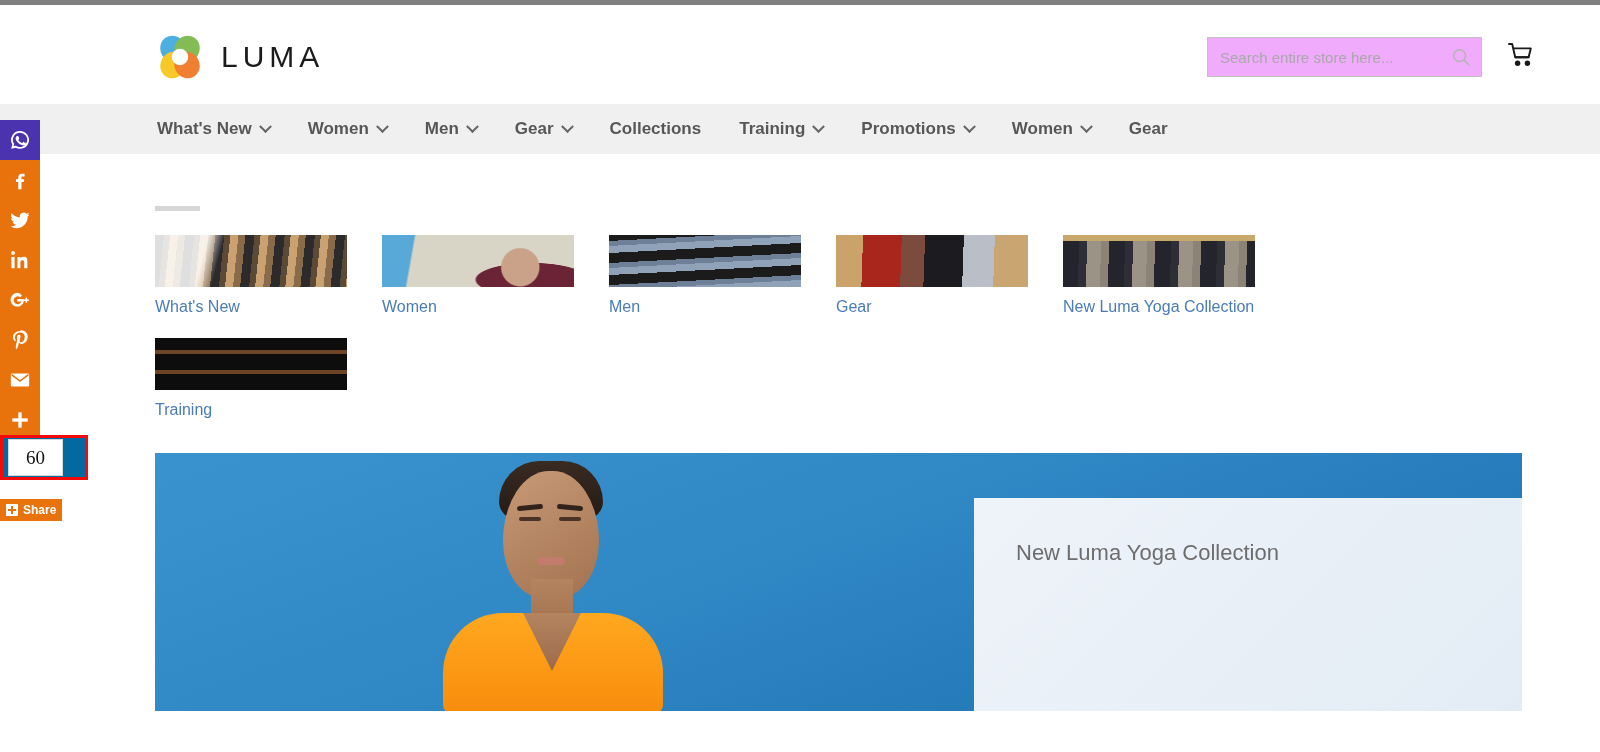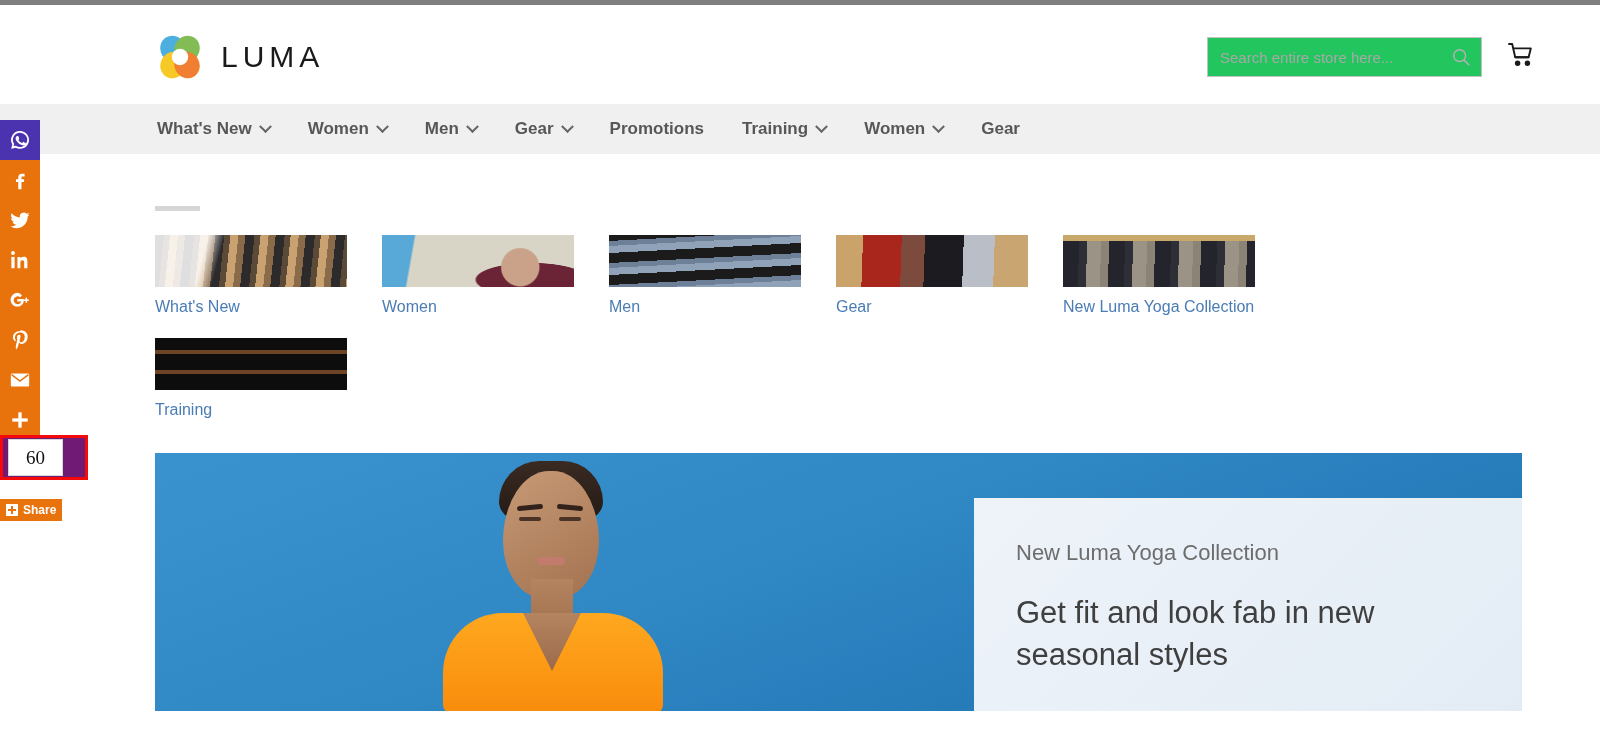--- a/index.html
+++ b/index.html
@@ -38,21 +38,21 @@
   .logo-text {
     font-size: 30px; letter-spacing: 5px;
     color: #1a1a1a; font-weight: 400;
     font-family: "Liberation Sans", sans-serif;
     text-align: center;
   }
 
   .search-wrap {
     position: absolute; right: 118px; top: 32px;
     width: 275px; height: 40px;
-    border: 1px solid #c2c2c2; background: #22c55e;
+    border: 1px solid #c2c2c2; background: #f0abfc;
     display: flex; align-items: center;
   }
   .search-input {
     border: 0; outline: 0; height: 100%;
     flex: 1; padding: 0 12px;
     font-size: 15px; color: #575757;
     font-family: "Liberation Sans", sans-serif;
     background: transparent;
   }
   .search-input::placeholder { color: #a8a8a8; }
@@ -250,21 +250,21 @@
     background: #e8730c;
     display: flex; align-items: center; justify-content: center;
     cursor: pointer;
   }
   .share-btn.whatsapp { background: #4b33b0; }
 
   .share-count-wrap {
     position: absolute; left: 0; top: 435px;
     width: 88px; height: 45px;
     border: 3px solid #f40a0a;
-    background: #701a75;
+    background: #0369a1;
     z-index: 45;
     display: flex; align-items: center;
   }
   .share-count-box {
     margin-left: 5px;
     width: 55px; height: 37px;
     border: 1px solid #d8d8d8;
     background: #ffffff;
     display: flex; align-items: center; justify-content: center;
     font-size: 19px; color: #111; font-family: "Liberation Serif", serif;
@@ -351,24 +351,28 @@
     </div>
     <div class="nav-item">
       <span>Men</span>
       <i class="chev"></i>
     </div>
     <div class="nav-item">
       <span>Gear</span>
       <i class="chev"></i>
     </div>
     <div class="nav-item">
+      <span>Collections</span>
+    </div>
+    <div class="nav-item">
+      <span>Training</span>
+      <i class="chev"></i>
+    </div>
+    <div class="nav-item">
       <span>Promotions</span>
-    </div>
-    <div class="nav-item">
-      <span>Training</span>
       <i class="chev"></i>
     </div>
     <div class="nav-item">
       <span>Women</span>
       <i class="chev"></i>
     </div>
     <div class="nav-item">
       <span>Gear</span>
     </div>
   </nav>
@@ -433,21 +437,20 @@
         <div class="hero-eye-l"></div>
           <div class="hero-eye-r"></div>
         <div class="hero-lips"></div>
         <div class="hero-neck"></div>
         <div class="hero-shirt"></div>
         <div class="hero-collar"></div>
       </div>
 
       <div class="hero-card">
         <div class="hero-eyebrow">New Luma Yoga Collection</div>
-        <div class="hero-headline">Get fit and look fab in new seasonal styles</div>
       </div>
     </div>
 
   </div>
 </div>
 
 <div class="share-rail">
 
   <div class="share-btn whatsapp">
     <span>

